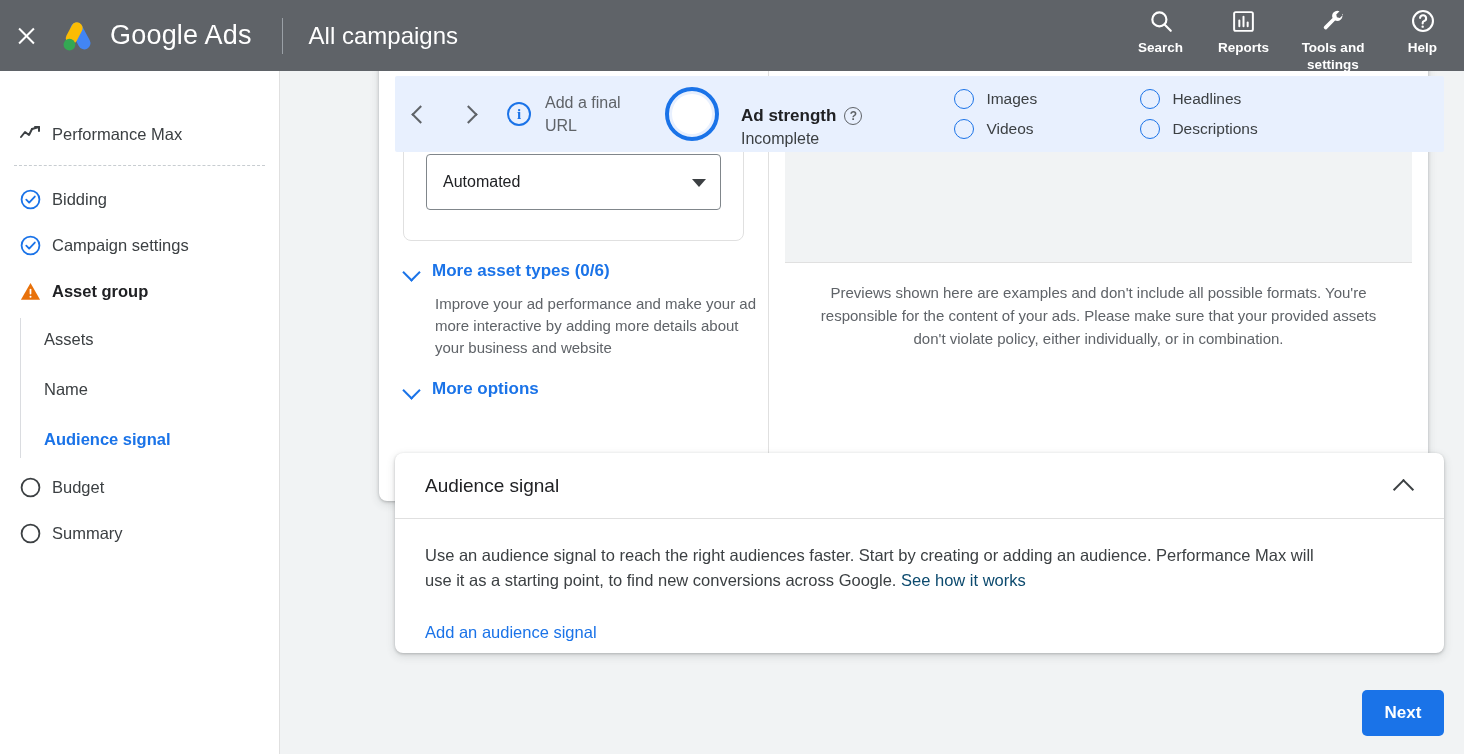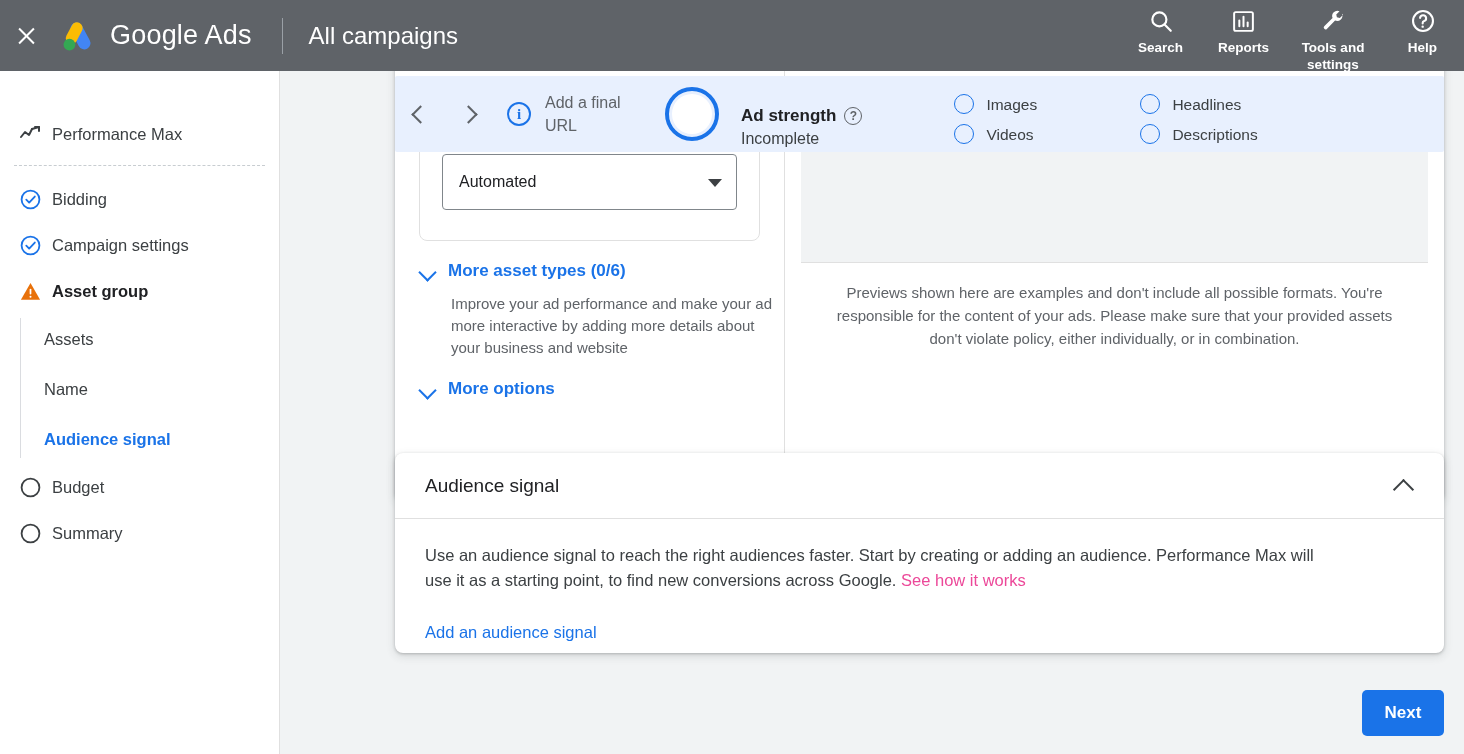--- a/index.html
+++ b/index.html
@@ -97,21 +97,21 @@
   }
 
   .card {
     position: absolute; background: #fff;
     border-radius: 8px;
     box-shadow: 0 1px 3px rgba(60,64,67,.30), 0 3px 8px 1px rgba(60,64,67,.12);
   }
 
   
   .asset-card {
-    left: 115px; top: -30px;
+    left: 99px; top: -30px;
     width: 1049px; height: 460px;
     display: flex;
     overflow: hidden;
   }
   .asset-left { width: 389px; padding: 40px 24px 0 24px; position: relative; }
   .asset-right { flex: 1; border-left: 1px solid #e0e0e0; padding: 40px 0 0 0; position: relative; }
 
   .inner-box {
     border: 1px solid #e0e0e0; border-radius: 8px;
     margin-top: 50px; padding: 22px 22px 30px 22px;
@@ -209,21 +209,21 @@
   .q-ico {
     width: 18px; height: 18px; border-radius: 50%;
     border: 1.6px solid #5f6368; color: #5f6368;
     font-size: 12px; display: flex; align-items: center; justify-content: center;
   }
   .strength-sub { font-size: 16px; color: #3c4043; margin-top: 4px; }
 
   .check-cols { display: flex; margin-left: 92px; }
   .check-col { width: 186px; }
   .check-item {
-    display: flex; align-items: flex-end; gap: 12px;
+    display: flex; align-items: center; gap: 12px;
     height: 30px; cursor: pointer;
   }
   .ring-sm {
     width: 20px; height: 20px; border-radius: 50%;
     border: 1.8px solid #1a73e8; flex: 0 0 20px;
   }
   .check-lbl { font-size: 15.5px; color: #3c4043; }
 
   
   .aud-card { left: 115px; top: 382px; width: 1049px; height: 200px; }
@@ -240,21 +240,21 @@
     width: 13px; height: 13px;
     border-right: 2.4px solid #3c4043;
     border-bottom: 2.4px solid #3c4043;
     transform: rotate(-135deg);
   }
   .aud-body { padding: 24px 30px 0 30px; }
   .aud-desc {
     font-size: 16.5px; color: #3c4043; line-height: 25px;
     width: 910px;
   }
-  .a-link { color: #ec4899; text-decoration: none; cursor: pointer; }
+  .a-link { color: #0c4a6e; text-decoration: none; cursor: pointer; }
   .aud-action {
     color: #1a73e8; font-size: 16.5px; margin-top: 30px;
     display: inline-block; cursor: pointer;
   }
 
   .next-btn {
     position: absolute; right: 20px; bottom: 18px;
     width: 82px; height: 46px; border-radius: 5px;
     background: #1a73e8; color: #fff;
     font-size: 17px; font-weight: 700;

